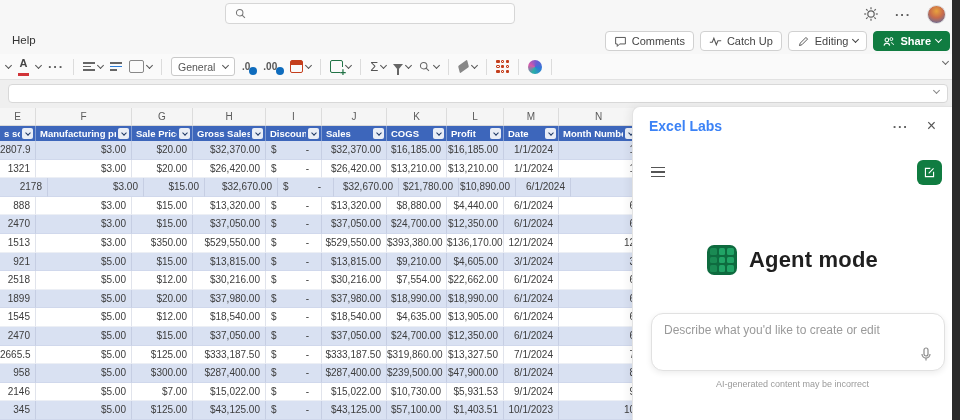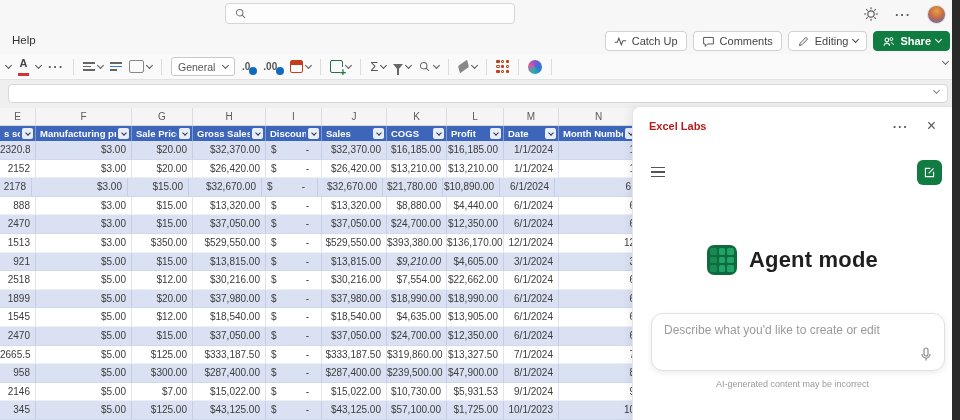--- a/index.html
+++ b/index.html
@@ -85,21 +85,21 @@
     border-right:1px solid rgba(150,160,190,.28); border-bottom:1px solid rgba(180,190,215,.25);
     white-space:nowrap; overflow:hidden; }
   .cell.acc { display:flex; justify-content:space-between; padding-left:5px; padding-right:12px; }
 
   
   .panel { position:absolute; left:632px; top:106px; width:320px; height:314px; background:#fff; z-index:10;
     border-left:1px solid #e3e3e3; border-top:1px solid #e3e3e3; border-top-left-radius:8px;
     box-shadow:-3px 0 8px rgba(0,0,0,.06); }
   .panel-head { position:absolute; left:0; top:0; right:0; height:38px; display:flex; align-items:center;
     padding:0 16px; }
-  .panel-title { font-size:11px; font-weight:bold; color:#b91c1c; flex:1; }
+  .panel-title { font-size:14px; font-weight:bold; color:#3b82f6; flex:1; }
   .panel-head .dots { margin-right:18px; }
   .closex { font-size:16px; color:#555; line-height:1; }
   .panel-toolrow { position:absolute; left:18px; right:10px; top:52px; height:26px; display:flex;
     align-items:center; justify-content:space-between; }
   .hamburger { display:flex; flex-direction:column; gap:3px; width:14px; }
   .hamburger i { display:block; height:1.5px; background:#555; }
   .newchat { width:25px; height:25px; background:#107C41; border-radius:6px; display:flex; align-items:center;
     justify-content:center; }
   .agent { position:absolute; left:0; right:0; top:138px; display:flex; align-items:center; justify-content:center; gap:12px; }
   .agent-logo { width:30px; height:30px; display:grid; grid-template-columns:repeat(3,1fr);
@@ -147,29 +147,29 @@
       <span class="dots">···</span>
       <span class="avatar"></span>
     </div>
   </div>
 
   <div class="menubar">
     <span class="help">Help</span>
     <div class="mb-right">
       <div class="btn">
         <svg class="icon13" viewBox="0 0 16 16">
+            <path d="M2 3h12v8H7l-3 3v-3H2z" fill="none" stroke="#555" stroke-width="1.2"></path>
+          </svg>
+        <span>Comments</span>
+      </div>
+      <div class="btn">
+        <svg class="icon13" viewBox="0 0 16 16">
             <path d="M1 9h3l2-5 3 8 2-5h4" fill="none" stroke="#555" stroke-width="1.3"></path>
           </svg>
         <span>Catch Up</span>
-      </div>
-      <div class="btn">
-        <svg class="icon13" viewBox="0 0 16 16">
-            <path d="M2 3h12v8H7l-3 3v-3H2z" fill="none" stroke="#555" stroke-width="1.2"></path>
-          </svg>
-        <span>Comments</span>
       </div>
       <div class="btn">
         <svg class="icon13" viewBox="0 0 16 16">
             <path d="M3 13l1-3 7-7 2 2-7 7-3 1z" fill="none" stroke="#555" stroke-width="1.2"></path>
           </svg>
         <span>Editing</span>
         <span class="chev"></span>
       </div>
       <div class="btn btn-share">
         <svg class="icon13" viewBox="0 0 16 16">
@@ -349,51 +349,51 @@
         </div>
         <div class="hcell" style="width: 80px;">
           <span class="hlabel">Month Number</span>
           <span class="fbtn">
             <span class="chev"></span>
           </span>
         </div>
       </div>
     <div class="tbody" id="table-body">
         <div class="row band">
-          <div class="cell" style="width: 36px;">2320.8</div>
+          <div class="cell" style="width: 36px;">2807.9</div>
           <div class="cell" style="width: 96px;">$3.00</div>
           <div class="cell" style="width: 61px;">$20.00</div>
           <div class="cell" style="width: 73px;">$32,370.00</div>
           <div class="cell acc" style="width: 56px;">
             <span>$</span>
             <span>-</span>
           </div>
           <div class="cell" style="width: 65px;">$32,370.00</div>
           <div class="cell" style="width: 60px;">$16,185.00</div>
           <div class="cell" style="width: 57px;">$16,185.00</div>
           <div class="cell" style="width: 55px;">1/1/2024</div>
           <div class="cell" style="width: 80px; padding-right: 3px;">1</div>
         </div>
         <div class="row">
-          <div class="cell" style="width: 36px;">2152</div>
+          <div class="cell" style="width: 36px;">1321</div>
           <div class="cell" style="width: 96px;">$3.00</div>
           <div class="cell" style="width: 61px;">$20.00</div>
           <div class="cell" style="width: 73px;">$26,420.00</div>
           <div class="cell acc" style="width: 56px;">
             <span>$</span>
             <span>-</span>
           </div>
           <div class="cell" style="width: 65px;">$26,420.00</div>
           <div class="cell" style="width: 60px;">$13,210.00</div>
           <div class="cell" style="width: 57px;">$13,210.00</div>
           <div class="cell" style="width: 55px;">1/1/2024</div>
           <div class="cell" style="width: 80px; padding-right: 3px;">1</div>
         </div>
         <div class="row band">
-          <div class="cell" style="width: 32px;">2178</div>
+          <div class="cell" style="width: 48px;">2178</div>
           <div class="cell" style="width: 96px;">$3.00</div>
           <div class="cell" style="width: 61px;">$15.00</div>
           <div class="cell" style="width: 73px;">$32,670.00</div>
           <div class="cell acc" style="width: 56px;">
             <span>$</span>
             <span>-</span>
           </div>
           <div class="cell" style="width: 65px;">$32,670.00</div>
           <div class="cell" style="width: 60px;">$21,780.00</div>
           <div class="cell" style="width: 57px;">$10,890.00</div>
@@ -448,21 +448,21 @@
         <div class="row band">
           <div class="cell" style="width: 36px;">921</div>
           <div class="cell" style="width: 96px;">$5.00</div>
           <div class="cell" style="width: 61px;">$15.00</div>
           <div class="cell" style="width: 73px;">$13,815.00</div>
           <div class="cell acc" style="width: 56px;">
             <span>$</span>
             <span>-</span>
           </div>
           <div class="cell" style="width: 65px;">$13,815.00</div>
-          <div class="cell" style="width: 60px; font-style: italic;">$9,210.00</div>
+          <div class="cell" style="width: 60px;">$9,210.00</div>
           <div class="cell" style="width: 57px;">$4,605.00</div>
           <div class="cell" style="width: 55px;">3/1/2024</div>
           <div class="cell" style="width: 80px; padding-right: 3px;">3</div>
         </div>
         <div class="row">
           <div class="cell" style="width: 36px;">2518</div>
           <div class="cell" style="width: 96px;">$5.00</div>
           <div class="cell" style="width: 61px;">$12.00</div>
           <div class="cell" style="width: 73px;">$30,216.00</div>
           <div class="cell acc" style="width: 56px;">
@@ -569,21 +569,21 @@
           <div class="cell" style="width: 36px;">345</div>
           <div class="cell" style="width: 96px;">$5.00</div>
           <div class="cell" style="width: 61px;">$125.00</div>
           <div class="cell" style="width: 73px;">$43,125.00</div>
           <div class="cell acc" style="width: 56px;">
             <span>$</span>
             <span>-</span>
           </div>
           <div class="cell" style="width: 65px;">$43,125.00</div>
           <div class="cell" style="width: 60px;">$57,100.00</div>
-          <div class="cell" style="width: 57px;">$1,725.00</div>
+          <div class="cell" style="width: 57px;">$1,403.51</div>
           <div class="cell" style="width: 55px;">10/1/2023</div>
           <div class="cell" style="width: 80px; padding-right: 3px;">10</div>
         </div>
       </div>
   </div>
 
   <div class="panel">
     <div class="panel-head">
       <span class="panel-title">Excel Labs</span>
       <span class="dots">···</span>

